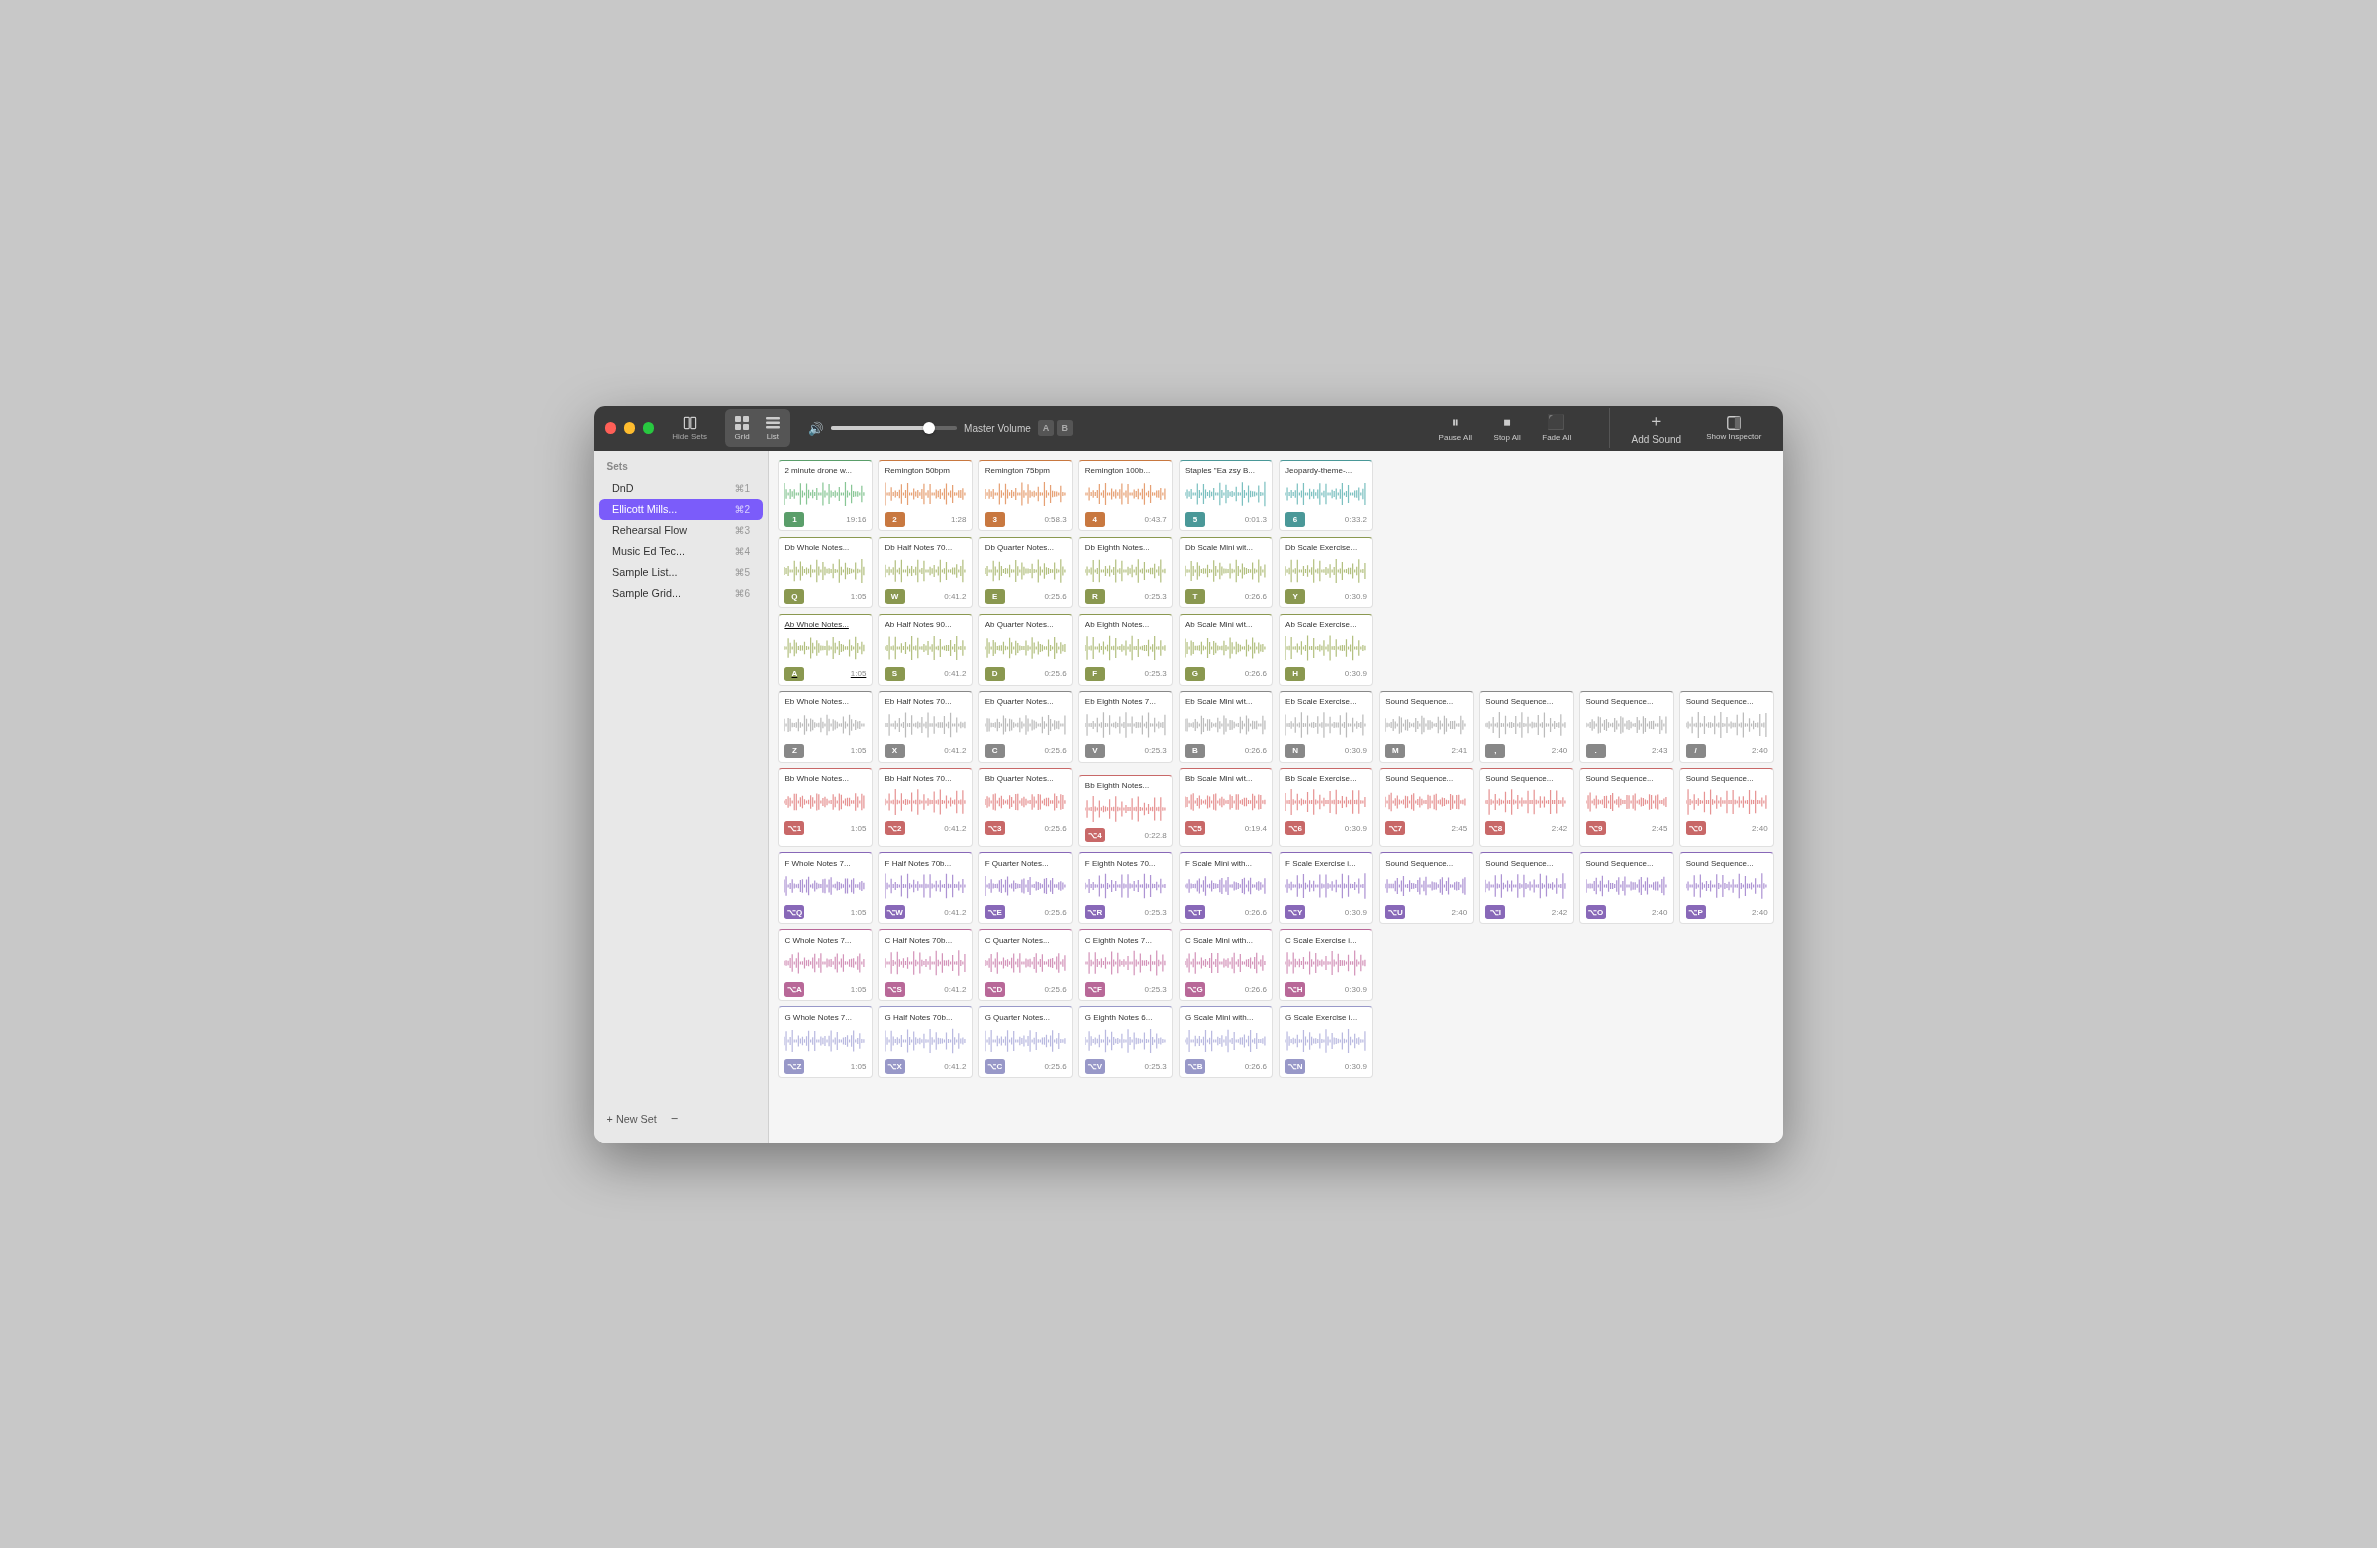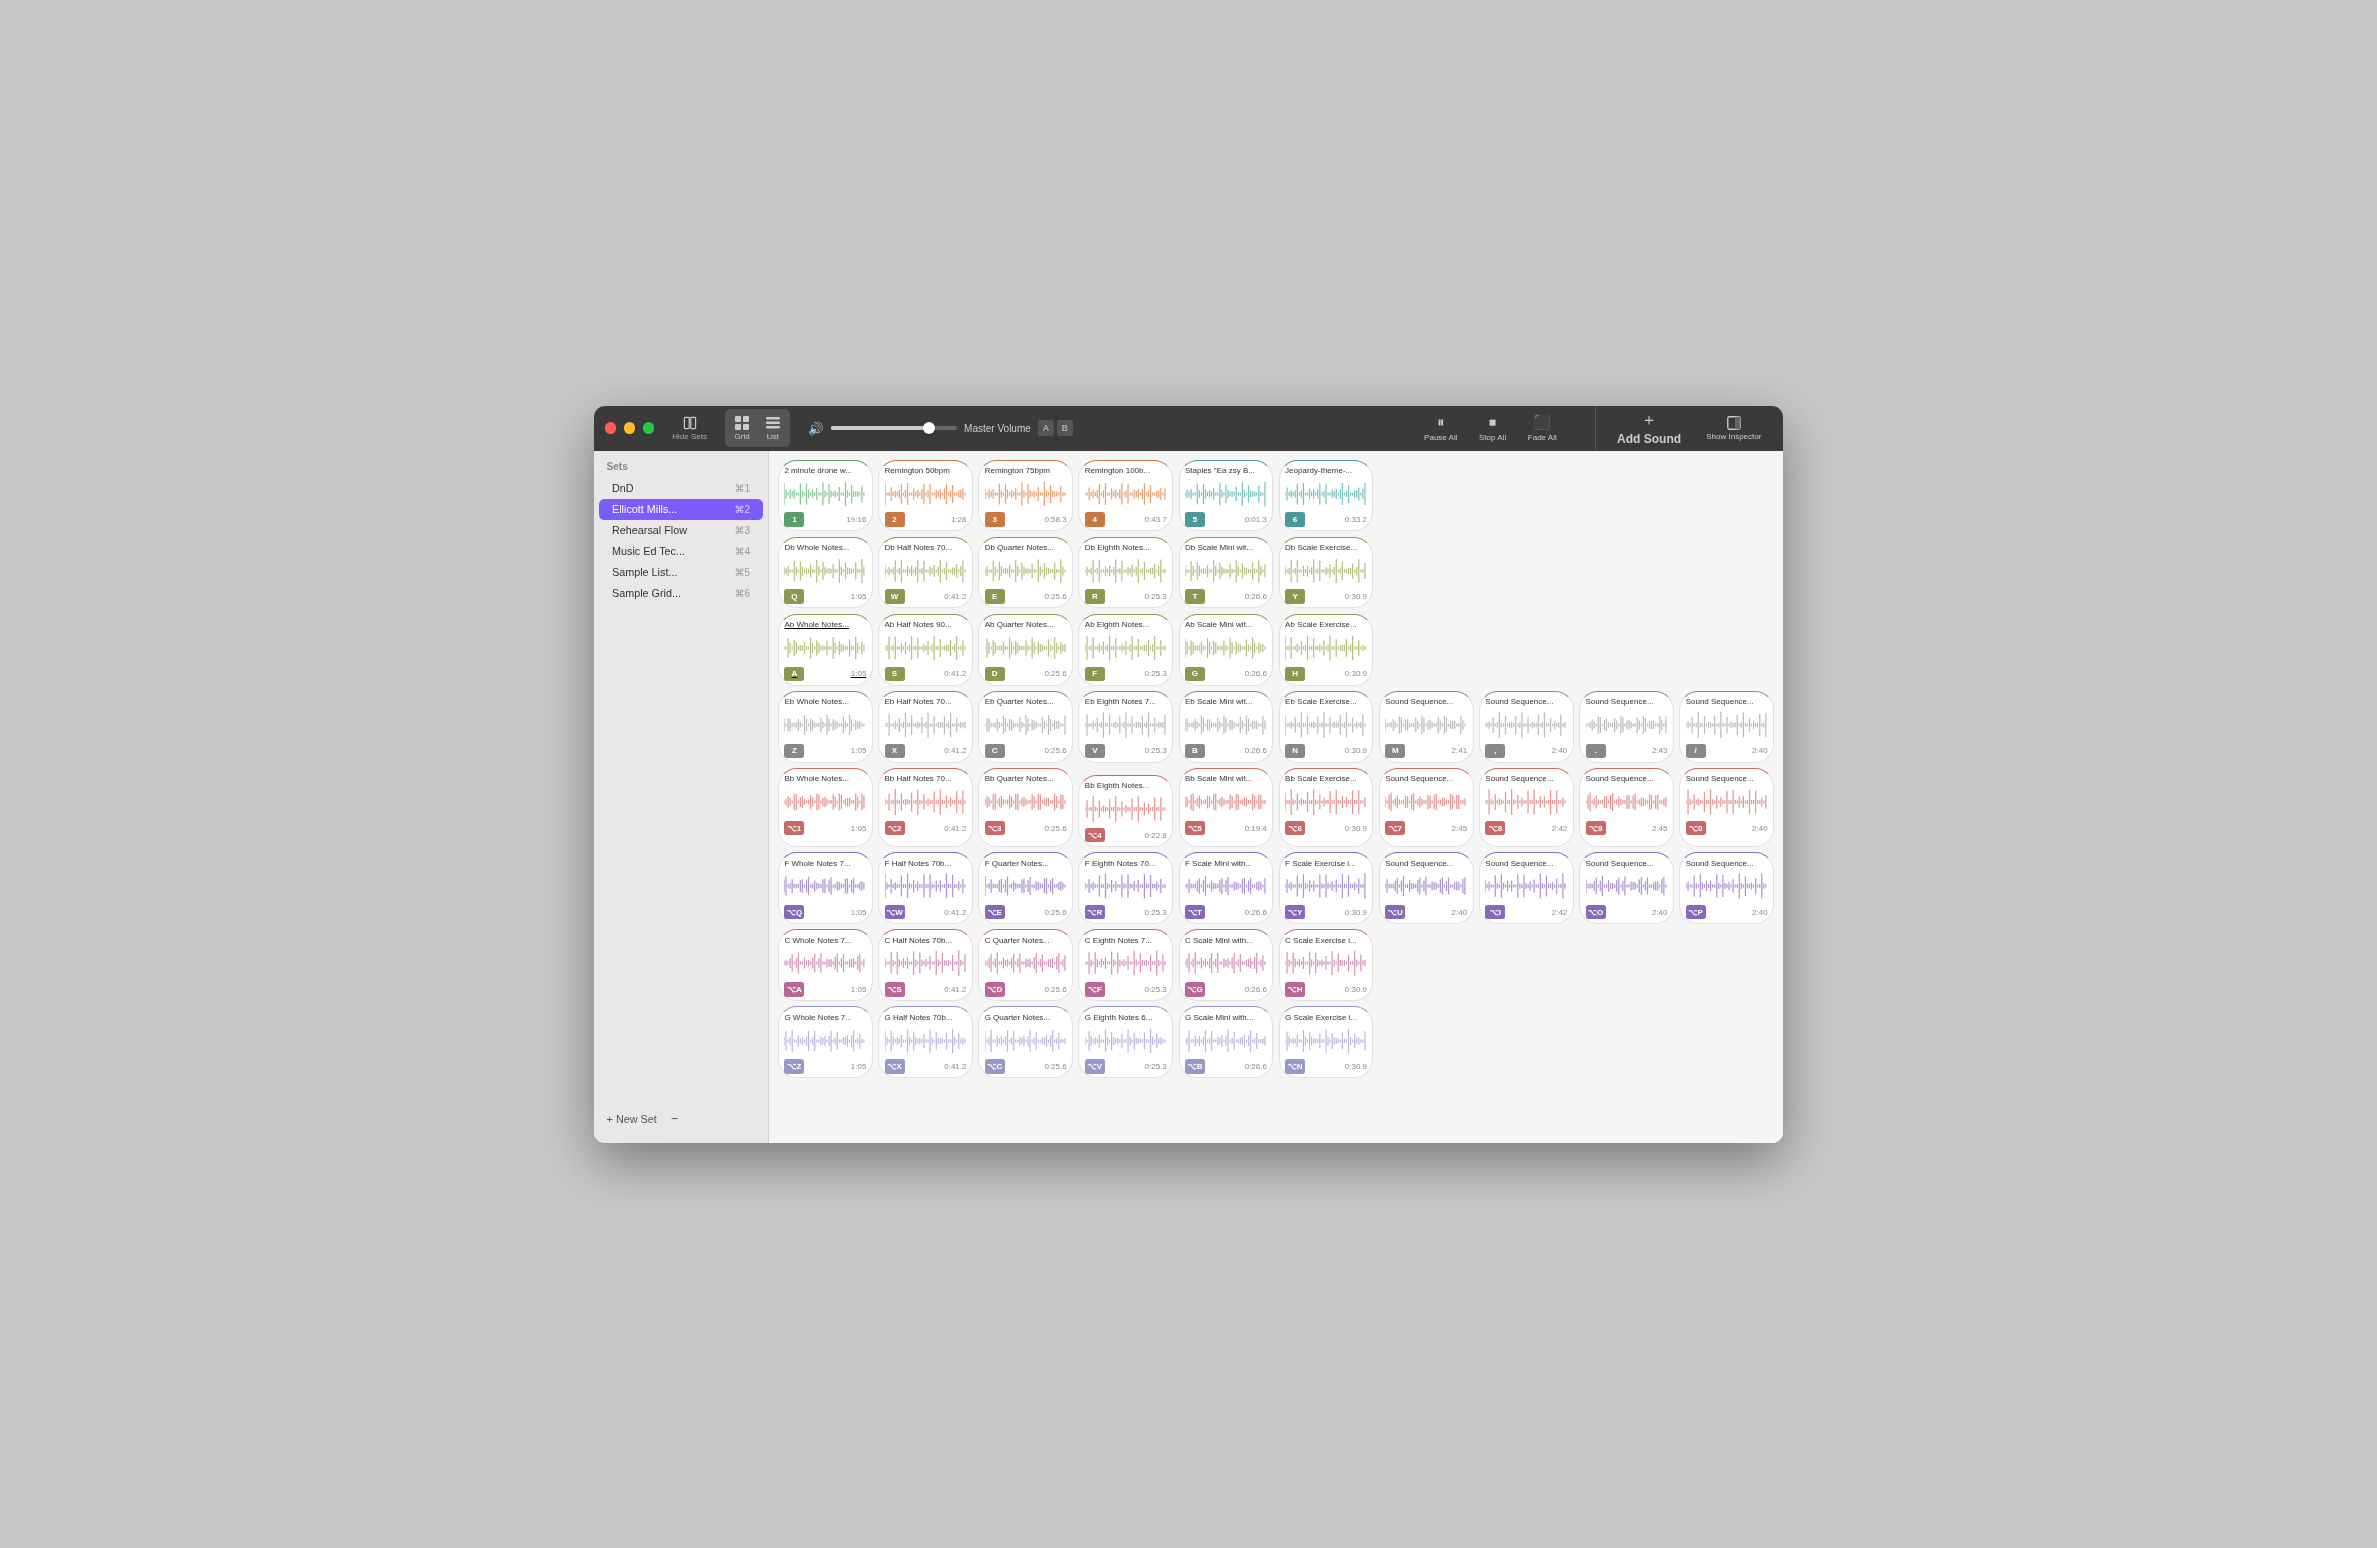--- a/index.html
+++ b/index.html
@@ -226,21 +226,21 @@
     }
     .sound-grid {
       display: grid;
       grid-template-columns: repeat(10, 1fr);
       gap: 5.4px;
     }
 
     
     .sound-tile {
       background: white;
-      border-radius: 19px;
+      border-radius: 4px;
       padding: 5.4px 5.4px 3.6px;
       cursor: pointer;
       border: 0.9px solid #e0e0e0;
       min-width: 0;
       position: relative;
     }
     .sound-tile .tile-title {
       font-size: 8px;
       color: #333;
       white-space: nowrap;
@@ -351,21 +351,21 @@
       </div>
       <div class="transport-btn">
         <span class="transport-icon">⬛</span>
         <span style="font-size:8px;">Fade All</span>
       </div>
     </div>
 
     <div class="right-toolbar">
       <div class="right-btn">
         <span class="right-btn-icon">＋</span>
-        <span style="font-size:12px;font-weight:bold;">Add Sound</span>
+        <span style="font-size:10px;">Add Sound</span>
       </div>
       <div class="right-btn">
         <svg width="16" height="16" viewBox="0 0 18 18" fill="none">
           <rect x="2" y="2" width="14" height="14" rx="2" stroke="#ccc" stroke-width="1.5"></rect>
           <rect x="10" y="2" width="6" height="14" rx="1" fill="#666"></rect>
         </svg>
         <span style="font-size:8px;">Show Inspector</span>
       </div>
     </div>
   </div>

